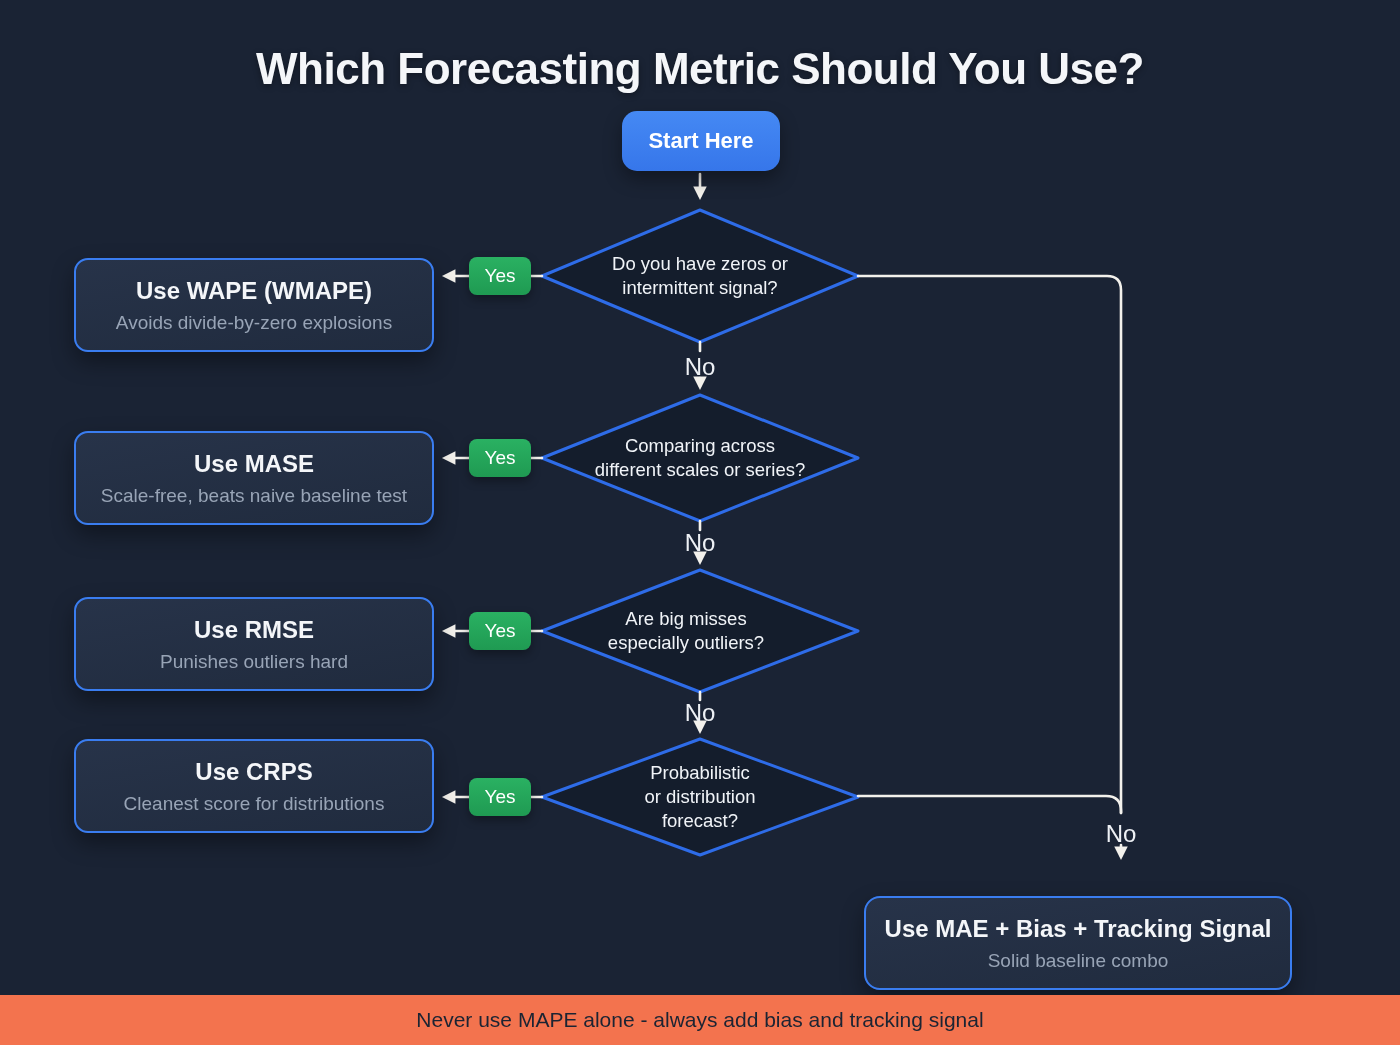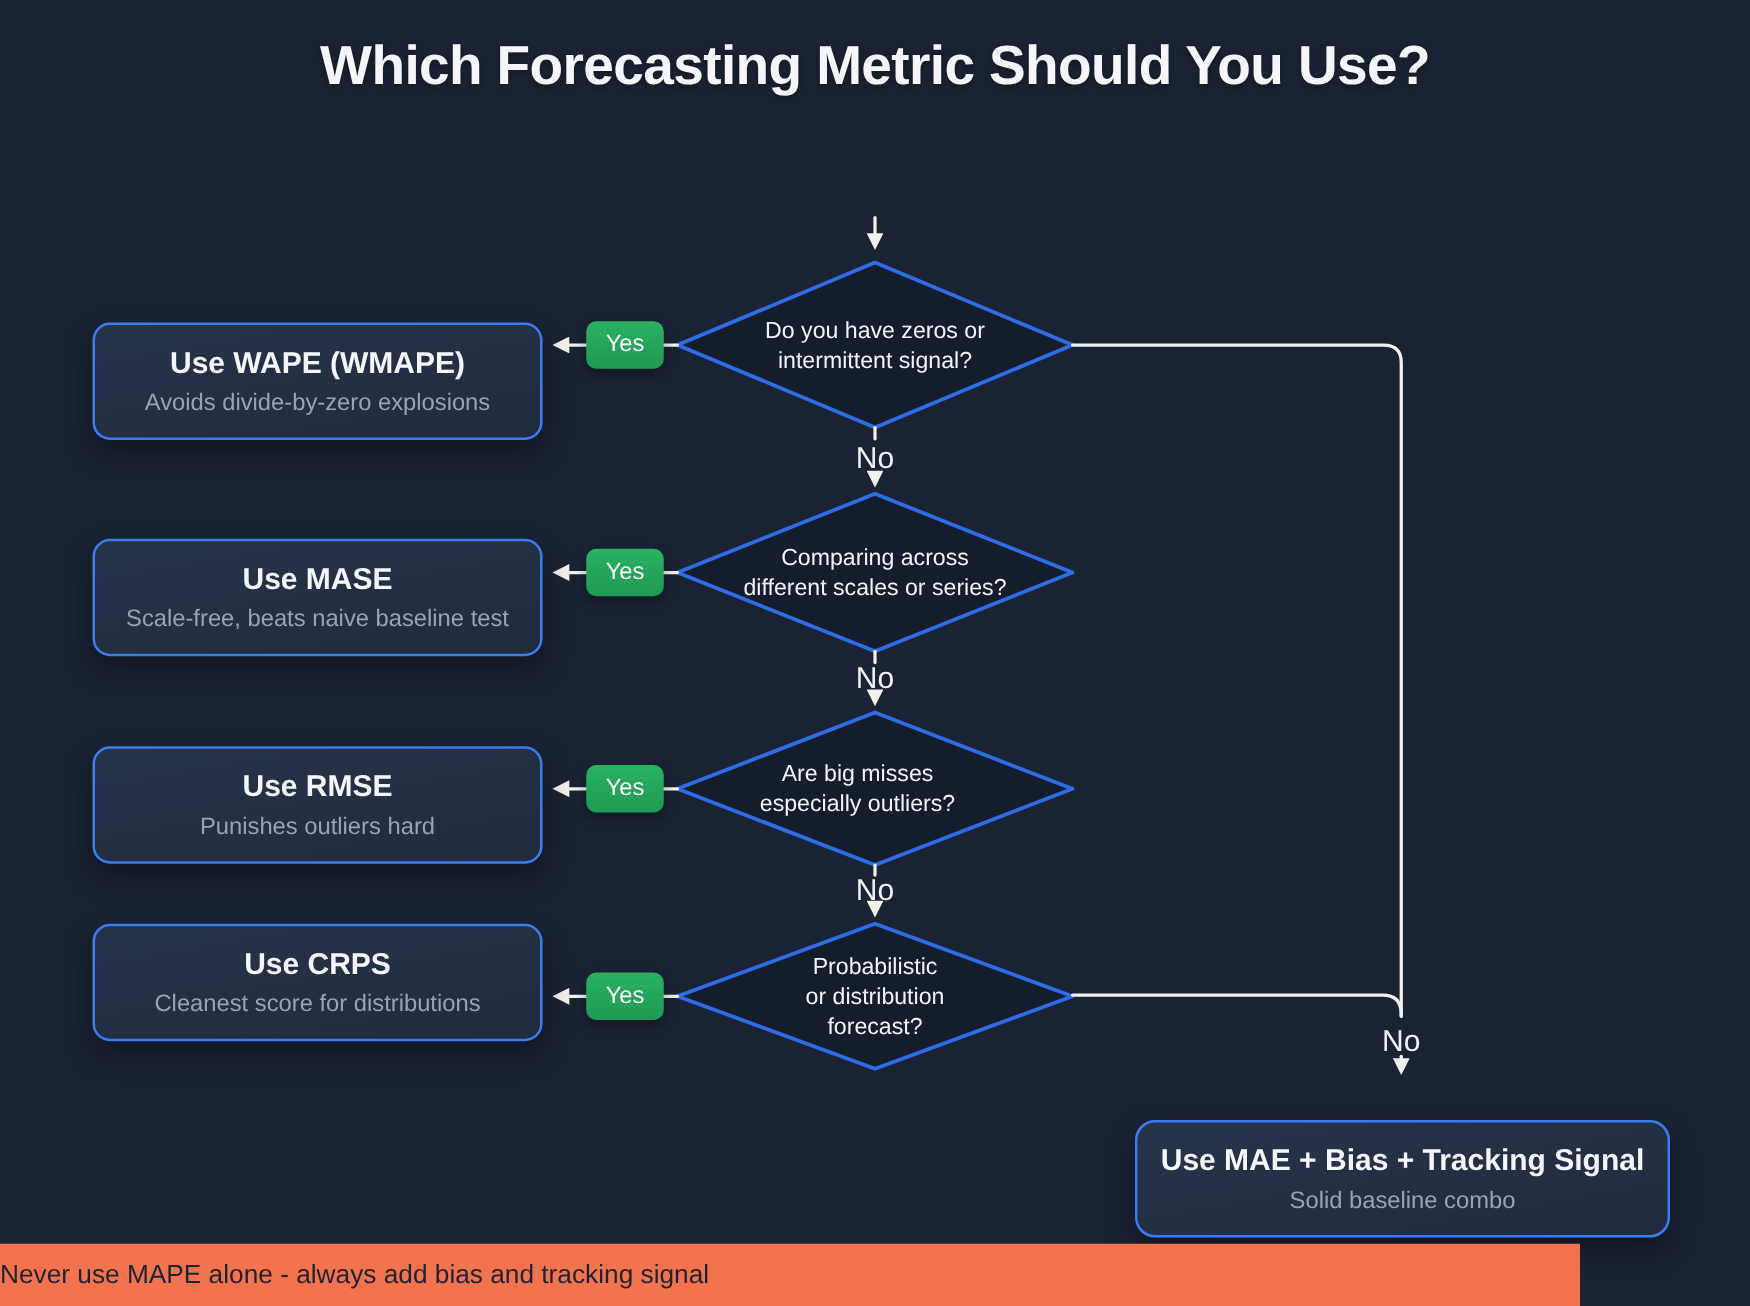--- a/index.html
+++ b/index.html
@@ -11,21 +11,21 @@
   }
   html,body{margin:0;padding:0;}
   body{
     width:1400px;height:1045px;overflow:hidden;
     background:var(--background);
     font-family:"Liberation Sans", sans-serif;
     -webkit-font-smoothing:antialiased;
   }
   .stage{position:relative;width:1400px;height:1045px;}
   .page-title{
-    position:absolute;left:0;top:28px;width:1400px;text-align:center;
+    position:absolute;left:0;top:44px;width:1400px;text-align:center;
     font-size:44px;font-weight:700;color:var(--text);letter-spacing:-0.5px;
     text-shadow:0 2px 6px rgba(0,0,0,.35);
   }
   svg.connectors{position:absolute;left:0;top:0;}
   svg.connectors .wire{stroke:var(--line);stroke-width:2.6;fill:none;stroke-linecap:round;}
   svg.connectors .diamond{fill:var(--diamond-fill);stroke:var(--diamond-stroke);stroke-width:3;stroke-linejoin:round;}
   svg.connectors marker path{fill:var(--line);}
   .start-node{
     position:absolute;left:622px;top:111px;width:158px;height:60px;
     background:linear-gradient(180deg,#4589f4,#3676ea);
@@ -36,39 +36,39 @@
   .result-box{
     position:absolute;left:74px;width:360px;height:94px;box-sizing:border-box;
     border:2.5px solid var(--accent-blue);border-radius:14px;
     background:linear-gradient(170deg,var(--node-fill-top),var(--node-fill-bot));
     display:flex;flex-direction:column;align-items:center;justify-content:center;gap:7px;
     box-shadow:0 10px 22px rgba(0,0,0,.38);
     margin-top:28px;
   }
   .result-box .rb-title{font-size:24px;font-weight:700;color:var(--text);}
   .result-box .rb-sub{font-size:19px;color:var(--subtitle-gray);}
-  .final-box{left:908px;top:868px;width:428px;border-radius:16px;}
+  .final-box{left:864px;top:868px;width:428px;border-radius:16px;}
   .yes-badge{
     position:absolute;left:469px;width:62px;height:38px;border-radius:8px;
     background:linear-gradient(180deg,#2ab162,#1f9a52);
     display:flex;align-items:center;justify-content:center;
     color:#fff;font-size:19px;font-weight:500;
     box-shadow:0 4px 10px rgba(0,0,0,.35);
   }
   .no-label{
     position:absolute;width:60px;text-align:center;
     color:#eef1f5;font-size:24px;font-weight:400;
   }
   .diamond-text{
     position:absolute;width:300px;text-align:center;
     color:#f1f4f8;font-size:18.5px;line-height:24px;font-weight:400;
   }
   .footer-bar{
-    position:absolute;left:0;top:995px;width:1264px;height:50px;
-    background:var(--footer-bg);display:flex;align-items:center;
+    position:absolute;left:0;top:995px;width:1400px;height:50px;
+    background:var(--footer-bg);display:flex;align-items:center;justify-content:center;
   }
   .footer-bar .footer-text{color:var(--footer-text);font-size:21px;font-weight:500;}
 </style>
 </head>
 <body>
 
 <div class="stage">
 
   <div class="page-title">Which Forecasting Metric Should You Use?</div>
 
@@ -98,20 +98,23 @@
     <path class="wire" d="M700 692 V700"></path>
     <path class="wire" d="M700 724 V730" marker-end="url(#arrow)"></path>
 
     <path class="wire" d="M858 276 H1107 Q1121 276 1121 290 V813"></path>
 
     <path class="wire" d="M858 796 H1106 Q1121 796 1121 811 V813"></path>
 
     <path class="wire" d="M1121 845 V856" marker-end="url(#arrow)"></path>
   </svg>
 
+  <div class="start-node">
+    <span>Start Here</span>
+  </div>
 
   <div class="diamond-text" style="left:550px;top:252px;">
     <div>Do you have zeros or</div>
     <div>intermittent signal?</div>
   </div>
   <div class="diamond-text" style="left:550px;top:434px;">
     <div>Comparing across</div>
     <div>different scales or series?</div>
   </div>
   <div class="diamond-text" style="left:536px;top:607px;">

